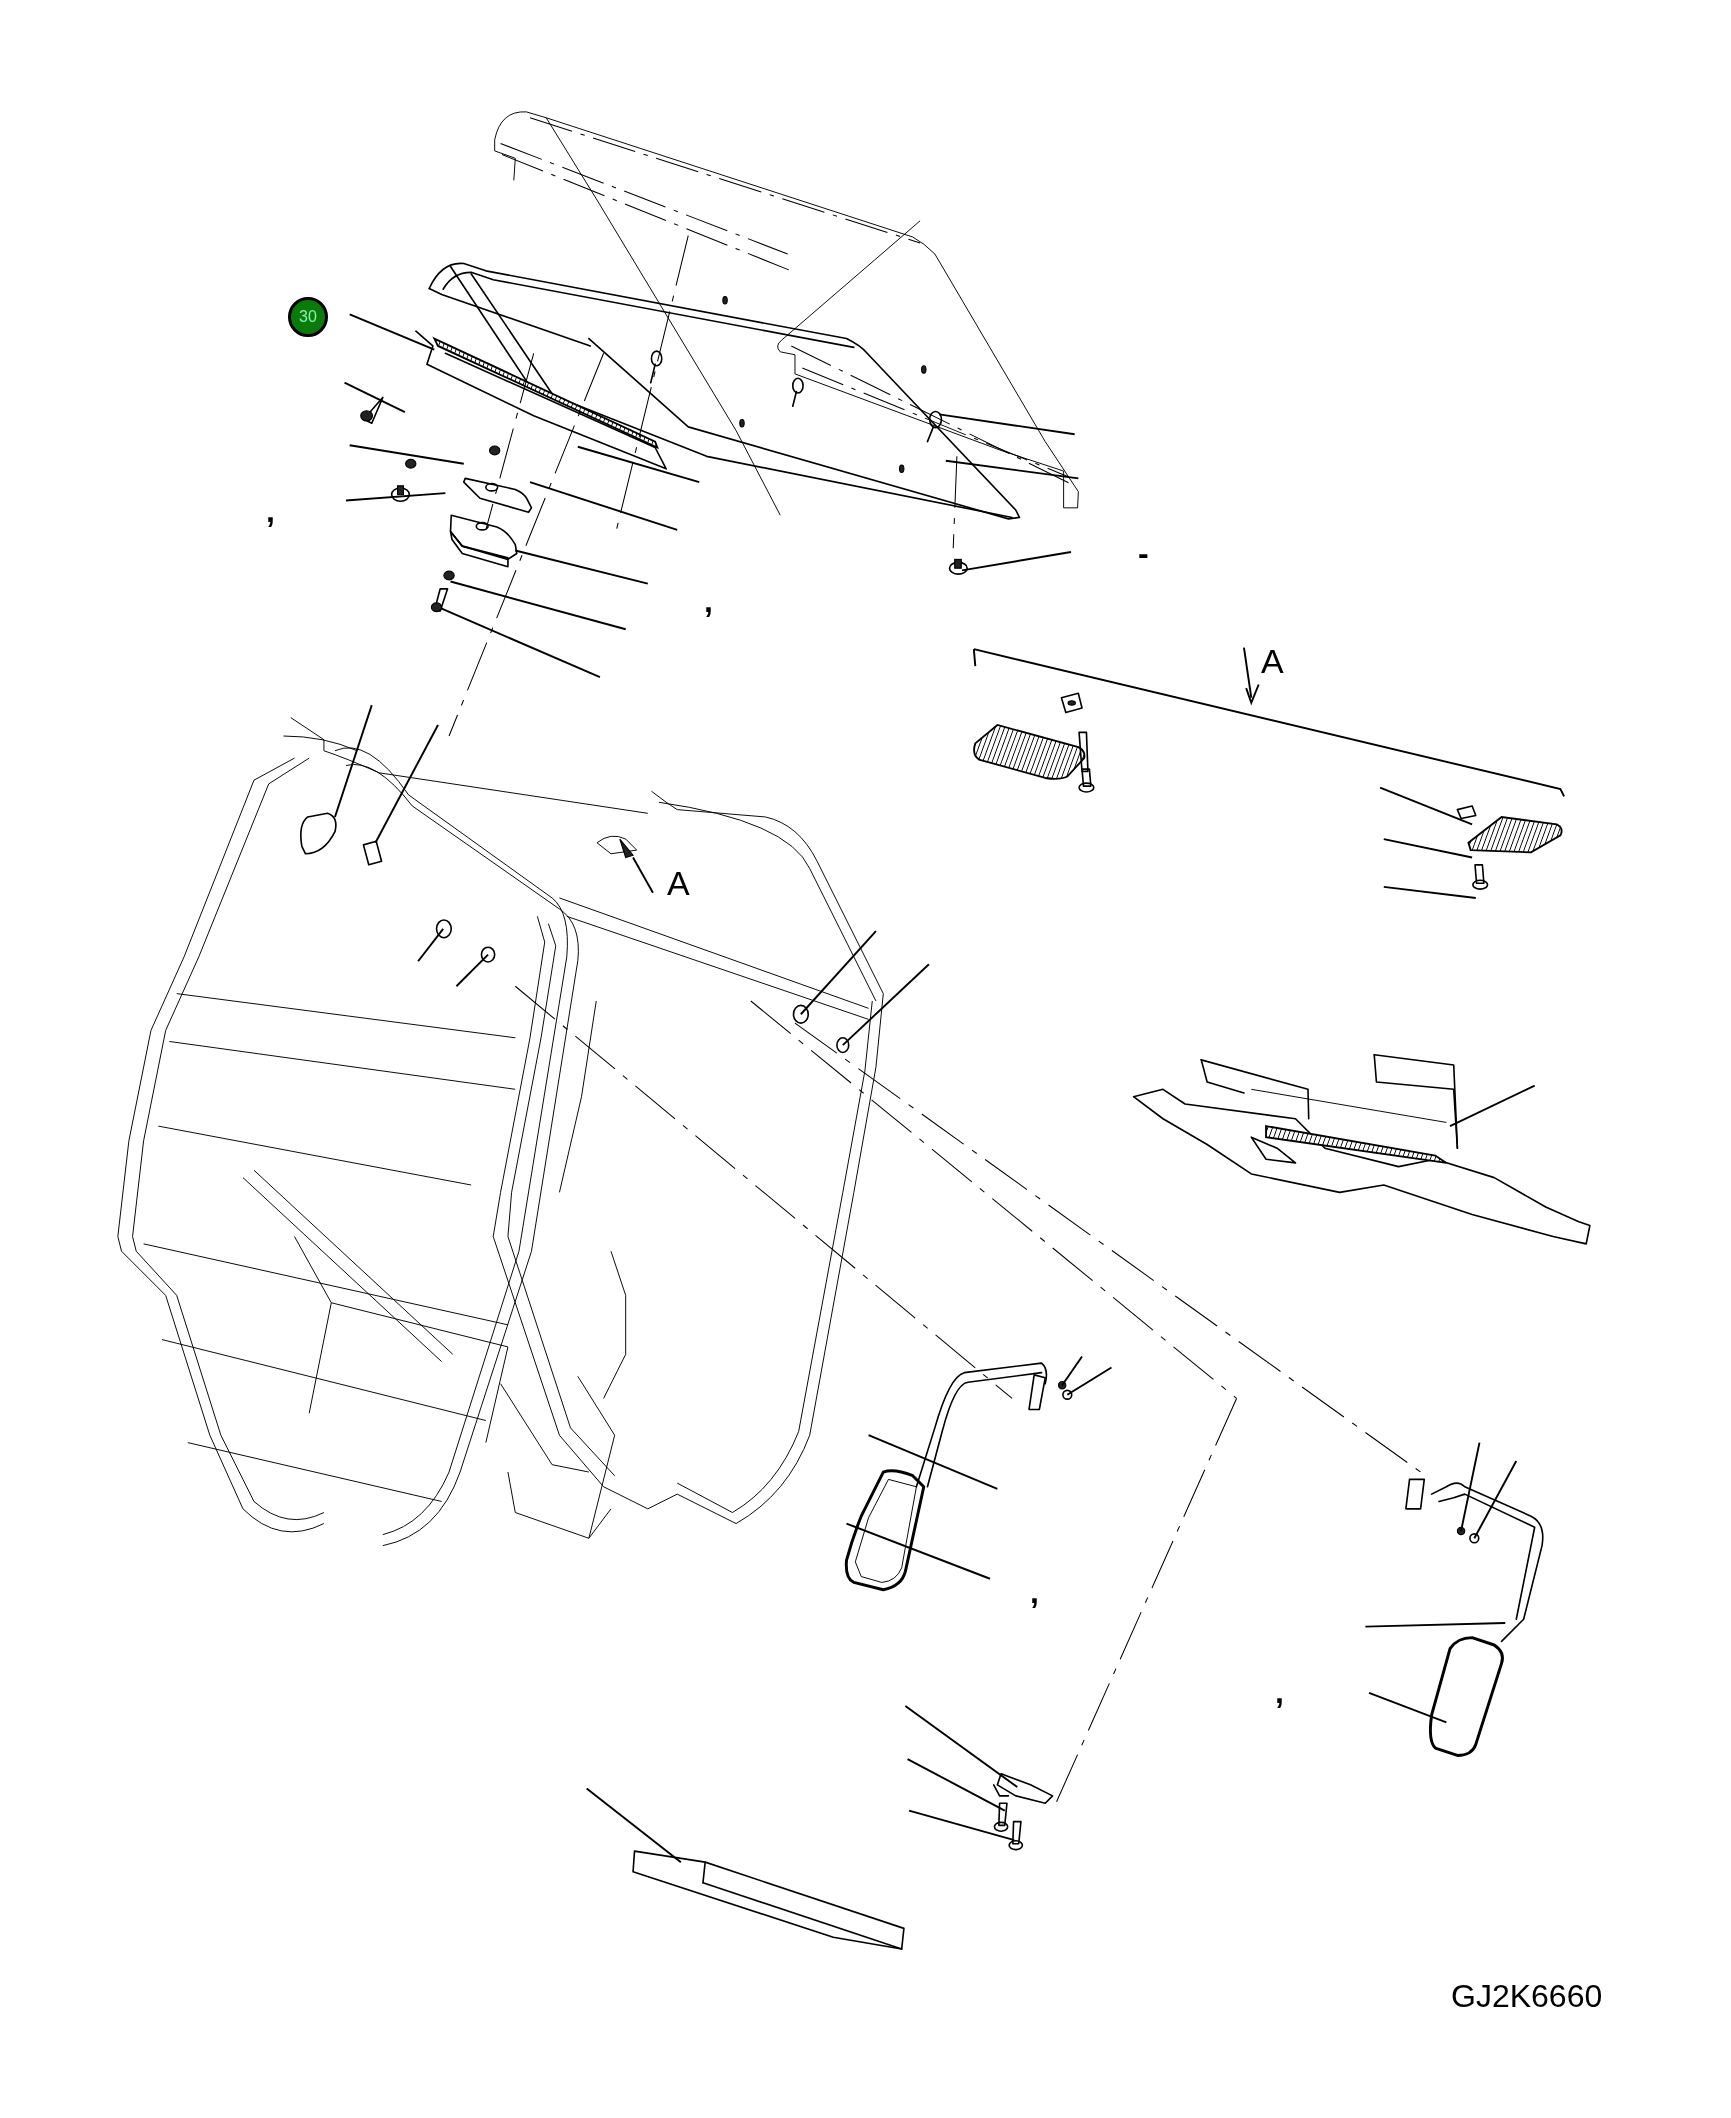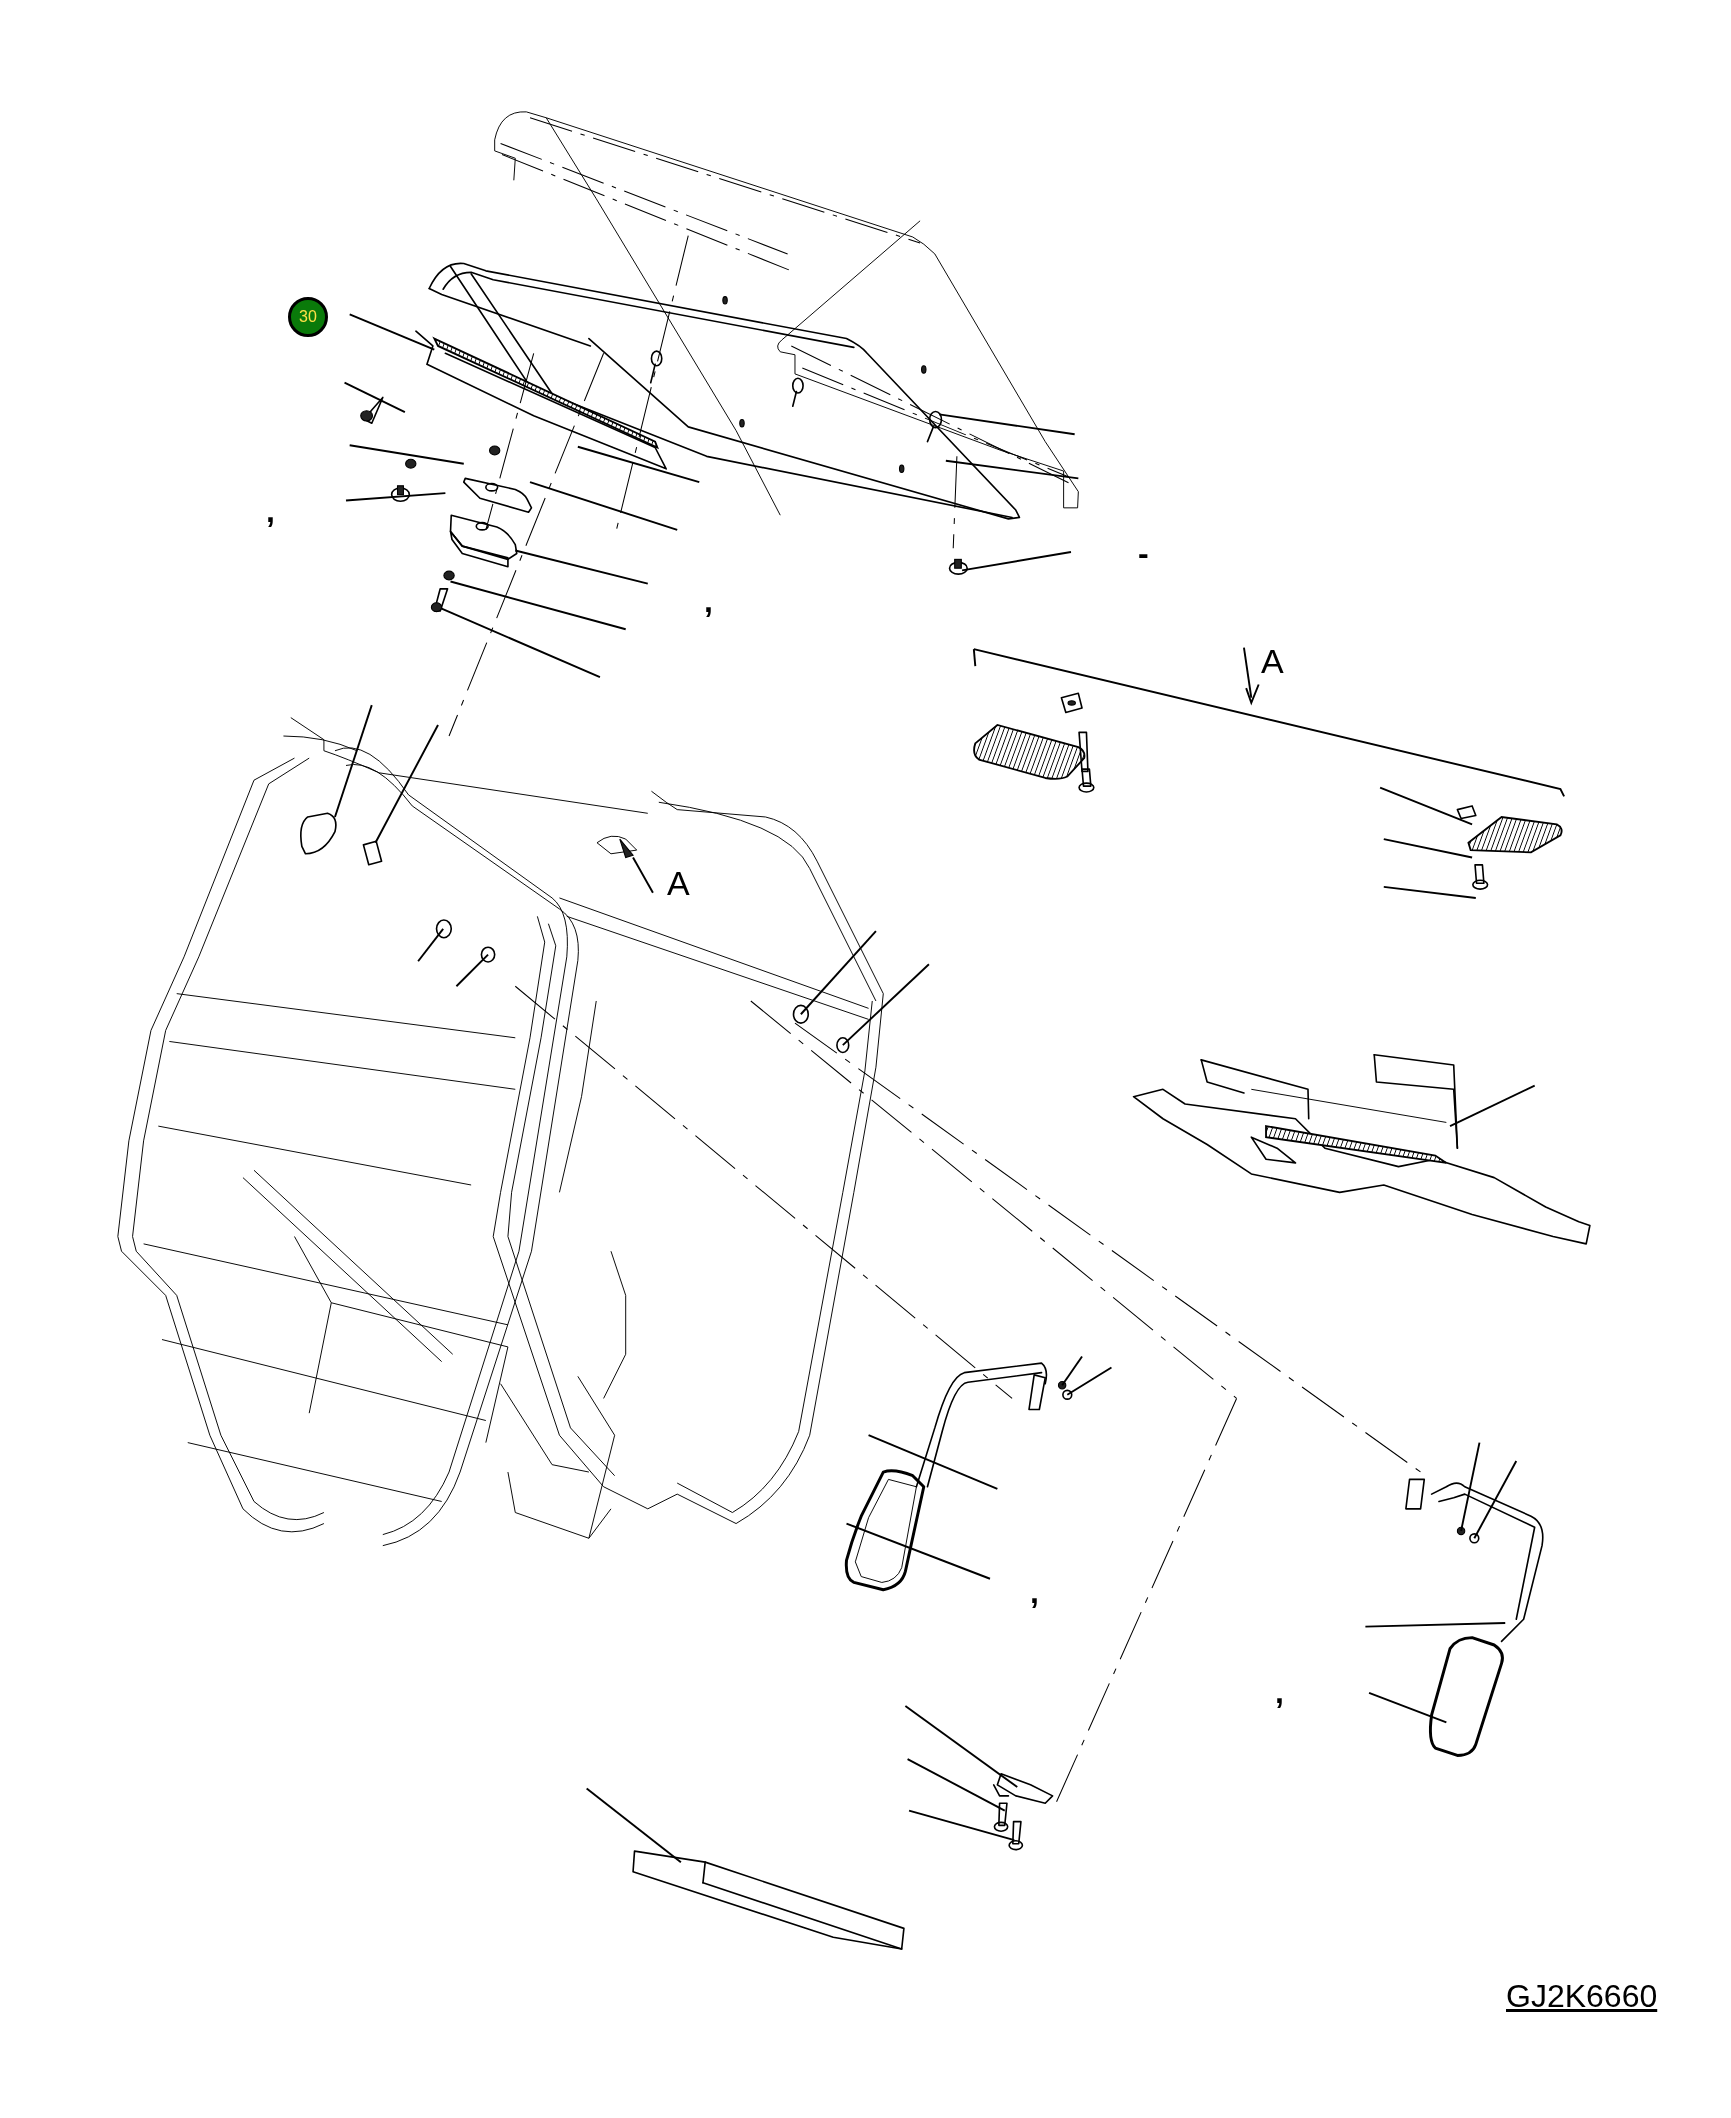--- a/index.html
+++ b/index.html
@@ -12,21 +12,21 @@
   .phantom { stroke: #000; stroke-width: 1.4; stroke-dasharray: 70 14 8 14; fill: none; }
   .fill-dark { fill: #222; stroke: #000; stroke-width: 1.5; }
   .hatch { fill: url(#hatch); stroke: #000; stroke-width: 2.5; }
   .label { position: absolute; color: #000; font-family: "Liberation Sans", sans-serif; line-height: 1; white-space: nowrap; }
   .label-A { font-size: 34px; }
   .label-comma { font-size: 32px; font-weight: bold; }
   .label-dash { font-size: 32px; font-weight: bold; }
   .figure-id { font-size: 32px; }
   .callout {
     position: absolute; width: 40px; height: 40px; border-radius: 50%;
-    border: 3.7px solid #000; box-sizing: border-box; color: #fde047;
+    border: 3.7px solid #000; box-sizing: border-box; color: #86efac;
     font-family: "Liberation Sans", sans-serif; font-size: 16px;
     display: flex; align-items: center; justify-content: center; cursor: pointer;
   }
 </style>
 </head>
 <body>
 
 <svg id="diagram" viewBox="0 0 2353 2879" xmlns="http://www.w3.org/2000/svg">
   <defs>
     <pattern id="hatch" width="6" height="6" patternUnits="userSpaceOnUse" patternTransform="rotate(20)">
@@ -267,14 +267,14 @@
 
 <div class="label label-A" style="left:1261px; top:644px;">A</div>
 <div class="label label-A" style="left:667px; top:866px;">A</div>
 
 <div class="label label-comma" style="left:266px; top:495px;">,</div>
 <div class="label label-comma" style="left:704px; top:585px;">,</div>
 <div class="label label-dash" style="left:1138px; top:537px;">-</div>
 <div class="label label-comma" style="left:1030px; top:1576px;">,</div>
 <div class="label label-comma" style="left:1275px; top:1676px;">,</div>
 
-<div class="label figure-id" style="left:1506px; top:1980px;text-decoration:underline;">GJ2K6660</div>
+<div class="label figure-id" style="left:1451px; top:1980px;">GJ2K6660</div>
 
 
 </body></html>

